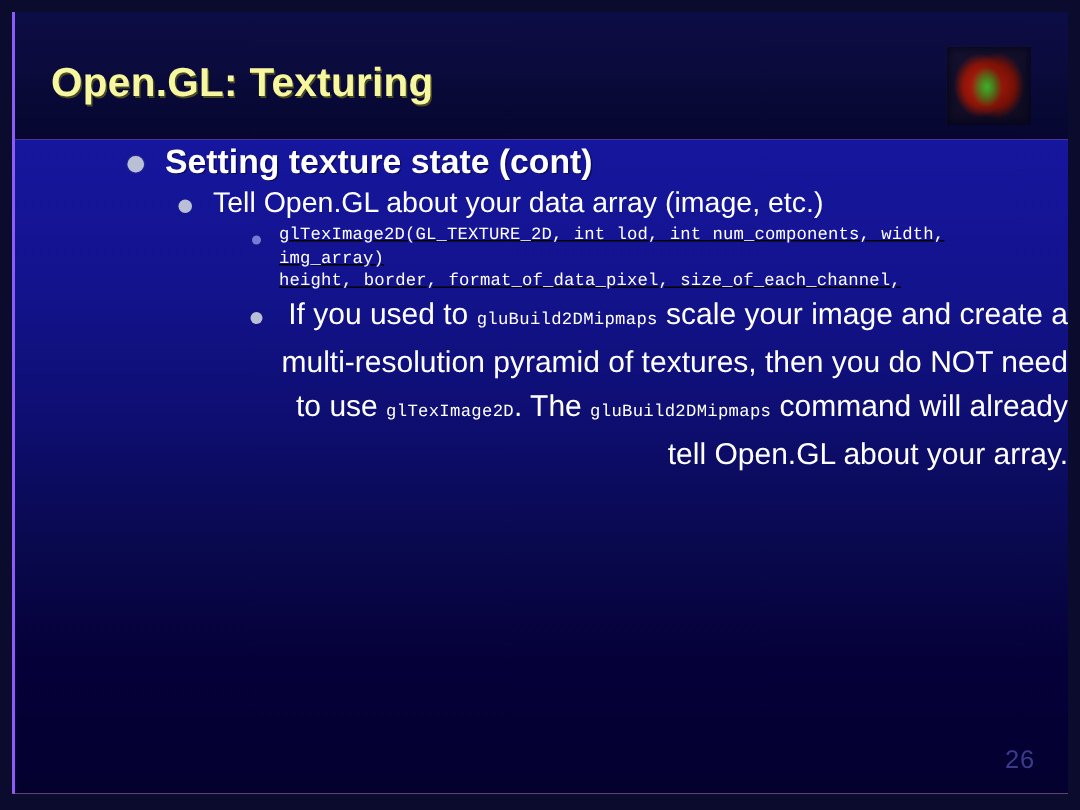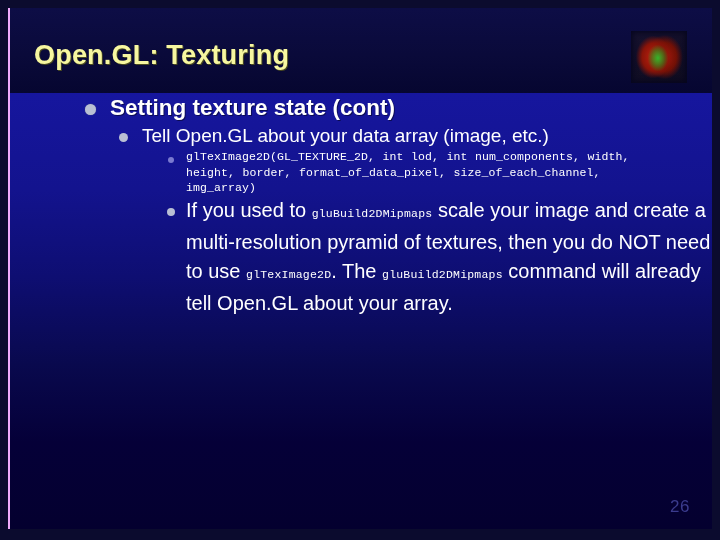--- a/index.html
+++ b/index.html
@@ -23,21 +23,21 @@
     background: #0b0b2e;
     padding: 8px 8px 11px 8px;
   }
   .slide-inner {
     position: relative;
     width: 100%;
     height: 100%;
     box-sizing: border-box;
     overflow: hidden;
     background: #f9a8d4;
-    border-left: 2px solid #f0abfc;
+    border-left: 2px solid #8b5cf6;
   }
 
   
   .title-band {
     position: absolute;
     left: 0;
     top: 0;
     width: 100%;
     height: 85px;
     background: linear-gradient(180deg, #0d0d46 0%, #0a0a3a 55%, #060630 100%);
@@ -123,37 +123,37 @@
   }
   .l2-text {
     font-size: 19px;
     color: #ffffff;
     line-height: 26px;
     margin-top: 36px;
   }
 
   
   .l3 { margin: 10px 0 0 0; }
-  .l3 > .bullet-row { padding-left: 24px; margin-left: 20px; }
+  .l3 > .bullet-row { padding-left: 24px; margin-left: 20px; text-decoration: underline; }
   .l3 > .bullet-row > .bullet-mark {
     width: 6px; height: 6px;
     left: 6px; top: 8px;
     background: #7a7ad0;
   }
   .code-block {
     font-family: "Liberation Mono", "DejaVu Sans Mono", monospace;
     font-size: 11.5px;
     color: #ffffff;
     line-height: 15.5px;
     letter-spacing: 0.1px;
     word-spacing: 0.5px;
   }
 
   .l3b { margin: 16px 0 0 0; }
-  .l3b > .bullet-row { padding-left: 24px; margin-left: 20px; }
+  .l3b > .bullet-row { padding-left: 24px; margin-left: 20px; text-align: right; }
   .l3b > .bullet-row > .bullet-mark {
     width: 8px; height: 8px;
     left: 5px; top: 12px;
     background: #b9bfd4;
   }
   .para-text {
     font-size: 20px;
     color: #ffffff;
     line-height: 29px;
   }
@@ -197,22 +197,22 @@
             <li class="bullet-row">
               <span class="bullet-mark"></span>
               <span class="l2-text">Tell Open.GL about your data array (image, etc.)</span>
 
               
               <ul class="lvl l3">
                 <li class="bullet-row">
                   <span class="bullet-mark"></span>
                   <div class="code-block">
                     <div>glTexImage2D(GL_TEXTURE_2D, int lod, int num_components, width,</div>
+                    <div>img_array)</div>
                     <div>height, border, format_of_data_pixel, size_of_each_channel,</div>
-                    <div>img_array)</div>
                   </div>
                 </li>
               </ul>
 
               
               <ul class="lvl l3b">
                 <li class="bullet-row">
                   <span class="bullet-mark"></span>
                   <div class="para-text"><span>If you used to </span><span class="code-inline">gluBuild2DMipmaps</span><span> scale your image and create a multi-resolution pyramid of textures, then you do NOT need to use </span><span class="code-inline">glTexImage2D</span><span>. The </span><span class="code-inline">gluBuild2DMipmaps</span><span> command will already tell Open.GL about your array.</span></div>
                 </li>

